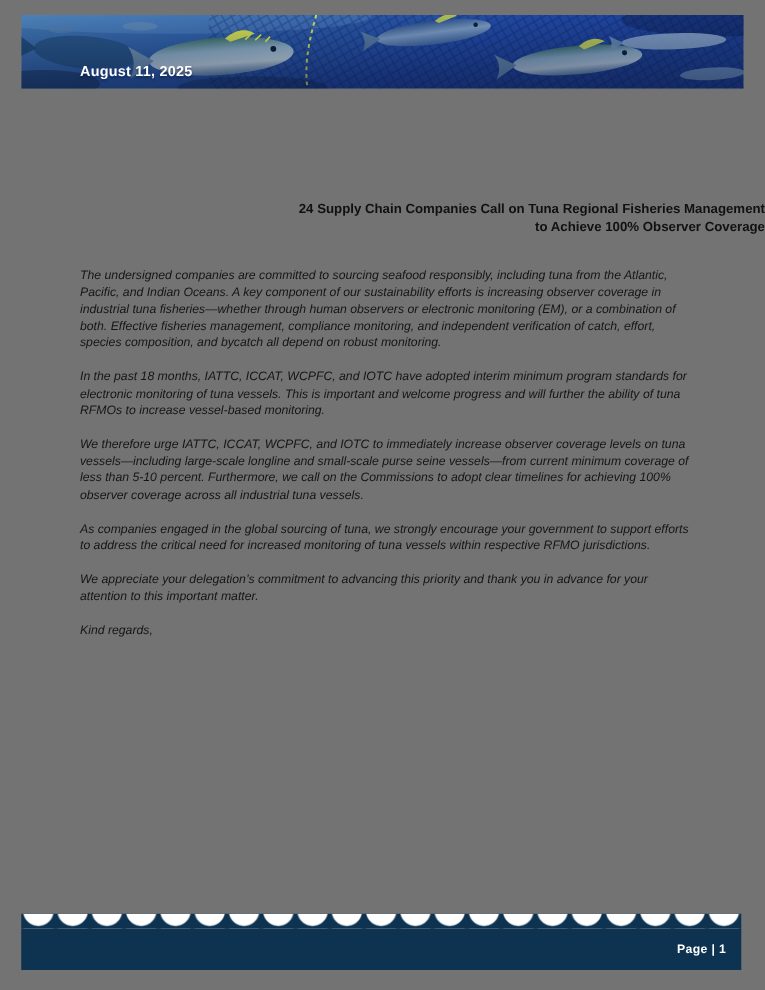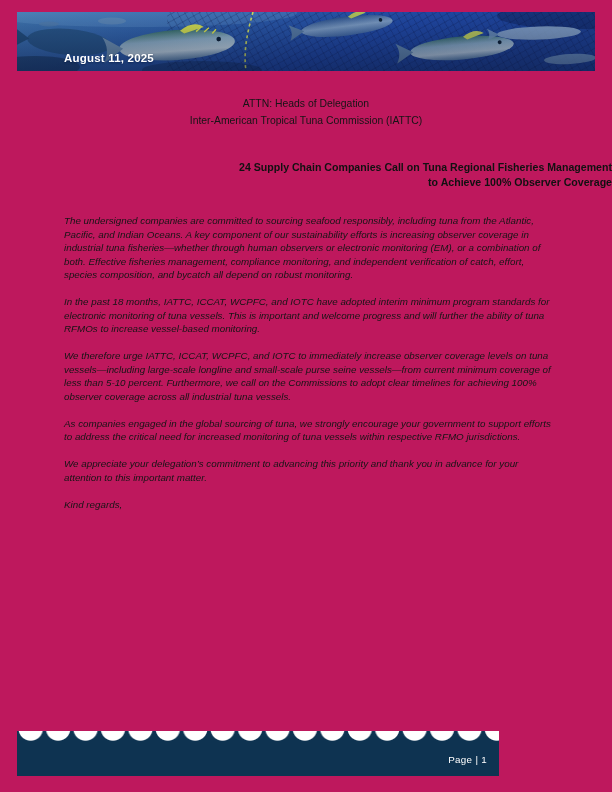--- a/index.html
+++ b/index.html
@@ -1,20 +1,20 @@
 <!DOCTYPE html>
 <html><head>
 <meta charset="utf-8">
 <style>
   html, body { margin: 0; padding: 0; background: #ffffff; }
   .page {
     position: relative;
     width: 612px;
     height: 792px;
-    background: #be185d;
+    background: #737373;
     font-family: "Liberation Sans", sans-serif;
     color: #151515;
     overflow: hidden;
   }
 
   
   .header-banner {
     position: absolute;
     left: 17px; top: 12px;
     width: 578px; height: 59px;
@@ -60,21 +60,22 @@
     line-height: 13.5px;
     color: #151515;
   }
   .letter-body p { margin: 0 0 13.5px 0; font-style: italic; }
   .letter-body p.closing { margin-bottom: 0; }
 
   
   .footer {
     position: absolute;
     left: 17px; top: 731px;
-    width: 482px;
+    width: 576px;
+    font-weight: bold;
   }
   .footer-wave {
     height: 12px;
     background-image: radial-gradient(circle at 50% -2.5px, #ffffff 11.7px, #0e3351 12.7px);
     background-size: 27.43px 12px;
     background-repeat: repeat-x;
   }
   .footer-band {
     height: 33px;
     background: #0e3351;
@@ -166,24 +167,20 @@
       </g>
       <g transform="translate(553 47) rotate(-3)">
         <ellipse rx="26" ry="5" fill="#7497bd" opacity="0.8"></ellipse>
       </g>
 
       <rect width="578" height="59" fill="url(#depth)"></rect>
     </svg>
     <span class="header-date">August 11, 2025</span>
   </div>
 
-  <div class="recipient">
-    <div>ATTN: Heads of Delegation</div>
-    <div>Inter-American Tropical Tuna Commission (IATTC)</div>
-  </div>
 
   <div class="title">
     <div>24 Supply Chain Companies Call on Tuna Regional Fisheries Management</div>
     <div>to Achieve 100% Observer Coverage</div>
   </div>
 
   <div class="letter-body">
     <p>The undersigned companies are committed to sourcing seafood responsibly, including tuna from the Atlantic, Pacific, and Indian Oceans. A key component of our sustainability efforts is increasing observer coverage in industrial tuna fisheries—whether through human observers or electronic monitoring (EM), or a combination of both. Effective fisheries management, compliance monitoring, and independent verification of catch, effort, species composition, and bycatch all depend on robust monitoring.</p>
     <p>In the past 18 months, IATTC, ICCAT, WCPFC, and IOTC have adopted interim minimum program standards for electronic monitoring of tuna vessels.  This is important and welcome progress and will further the ability of tuna RFMOs to increase vessel-based monitoring.</p>
     <p>We therefore urge IATTC, ICCAT, WCPFC, and IOTC to immediately increase observer coverage levels on tuna vessels—including large-scale longline and small-scale purse seine vessels—from current minimum coverage of less than 5-10 percent. Furthermore, we call on the Commissions to adopt clear timelines for achieving 100% observer coverage across all industrial tuna vessels.</p>

